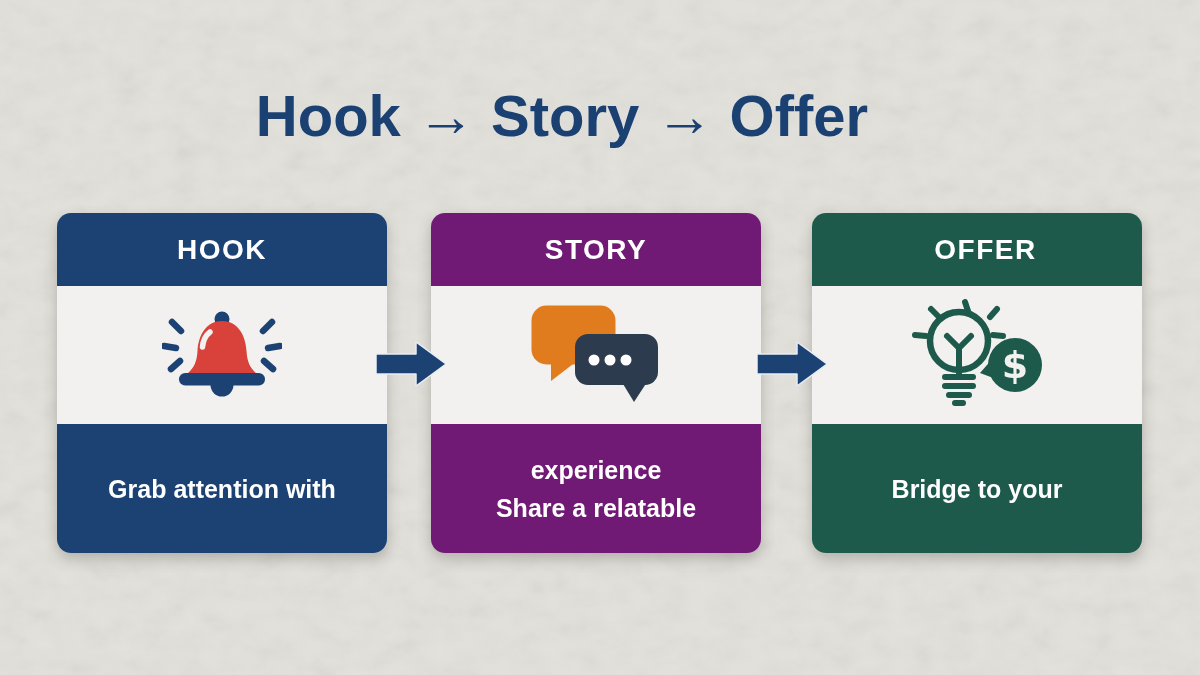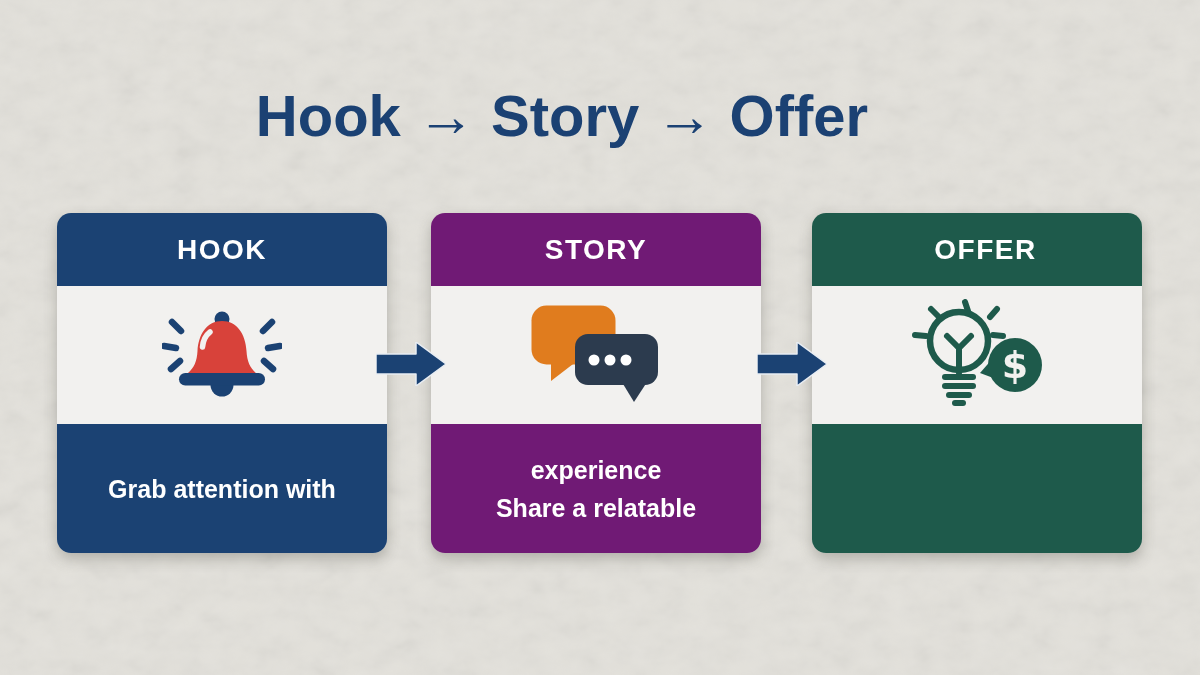--- a/index.html
+++ b/index.html
@@ -130,20 +130,21 @@
           <line x1="43" y1="87" x2="71" y2="87"></line>
           <line x1="47" y1="96" x2="67" y2="96"></line>
           <line x1="53" y1="104" x2="61" y2="104"></line>
         </g>
         <polygon points="92,58 78,74 94,80" fill="#1e5a4b"></polygon>
         <circle cx="113" cy="66" r="27" fill="#1e5a4b"></circle>
         <text x="113" y="79" text-anchor="middle" font-size="38" font-weight="bold" font-family="DejaVu Sans, sans-serif" fill="#f2f1ef">$</text>
       </svg>
     </div>
     <footer class="card-footer offer-bg">
+      <div>Bridge to your</div>
     </footer>
   </section>
 
   <svg class="connector connector-1" width="70" height="44" viewBox="0 0 70 44">
     <polygon points="0,12 40,12 40,0 70,22 40,44 40,32 0,32" fill="#1b4273" stroke="#e8edf3" stroke-width="1.5" stroke-linejoin="round"></polygon>
   </svg>
   <svg class="connector connector-2" width="70" height="44" viewBox="0 0 70 44">
     <polygon points="0,12 40,12 40,0 70,22 40,44 40,32 0,32" fill="#1b4273" stroke="#e8edf3" stroke-width="1.5" stroke-linejoin="round"></polygon>
   </svg>
 

